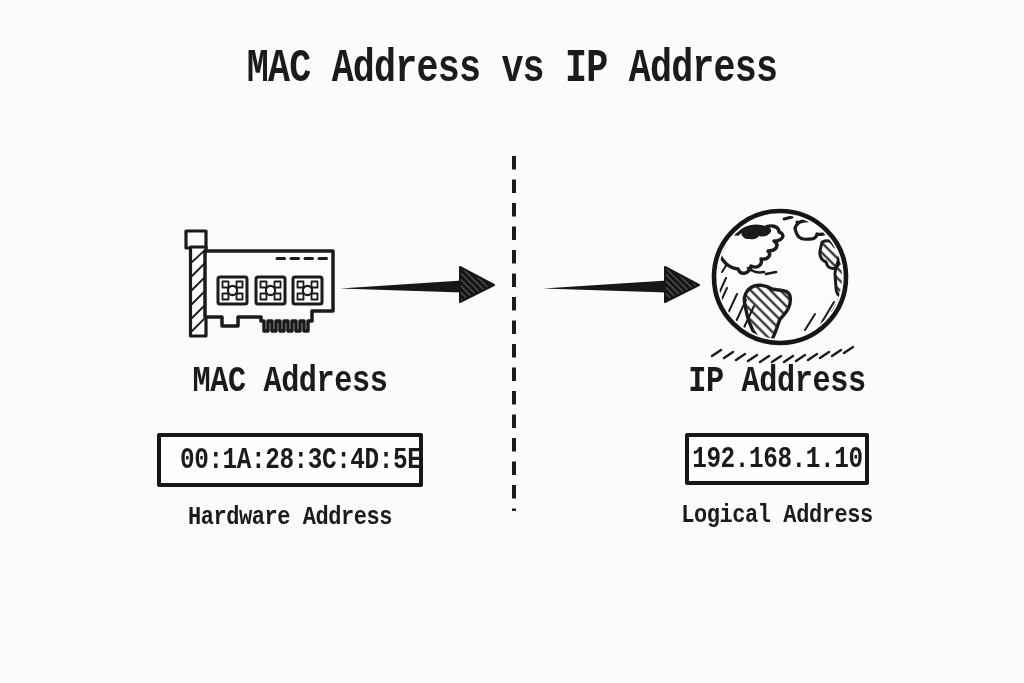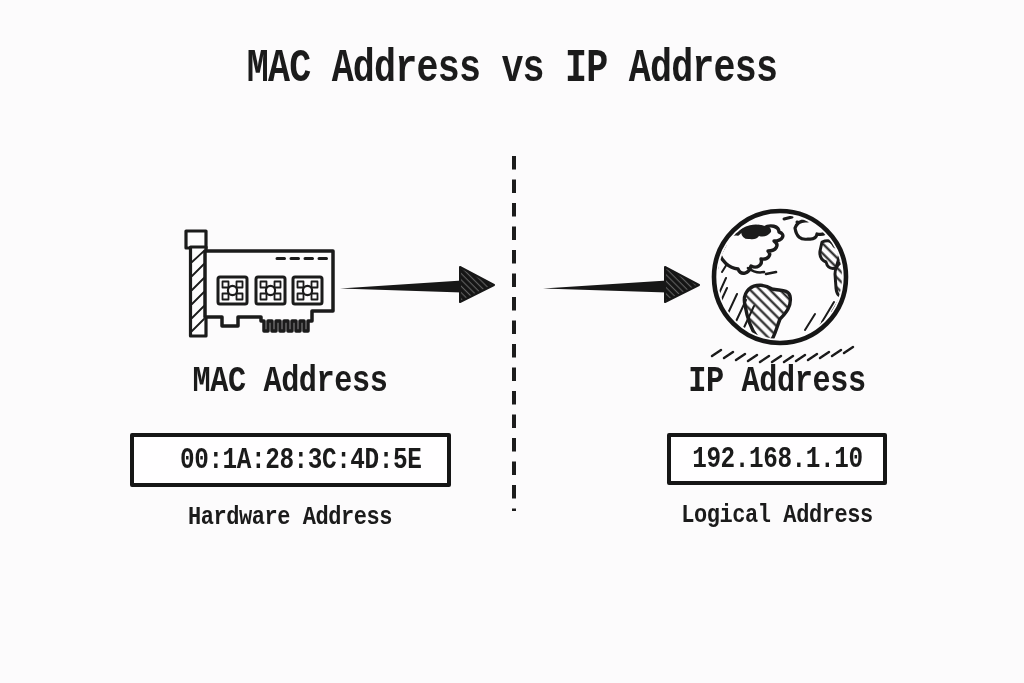--- a/index.html
+++ b/index.html
@@ -32,22 +32,22 @@
   }
   .value-box{
     box-sizing:border-box;
     margin:25px auto 0;
     height:54px;
     border:4px solid var(--box_border,#161616);
     border-radius:2px;
     background:#fffeff;
     display:flex;align-items:center;justify-content:center;
   }
-  .value-box.mac{width:321px;padding-left:22px;}
-  .value-box.ip{width:220px;height:52px;}
+  .value-box.mac{width:266px;padding-left:22px;}
+  .value-box.ip{width:184px;height:52px;}
   .value{
     font-size:29px;font-weight:700;white-space:nowrap;
     transform:scaleX(0.84);transform-origin:center;
     letter-spacing:-0.5px;
   }
   .subtitle{
     margin-top:16px;
     font-size:25px;font-weight:700;white-space:nowrap;
     transform:scaleX(0.88);transform-origin:center;
     letter-spacing:-0.5px;

